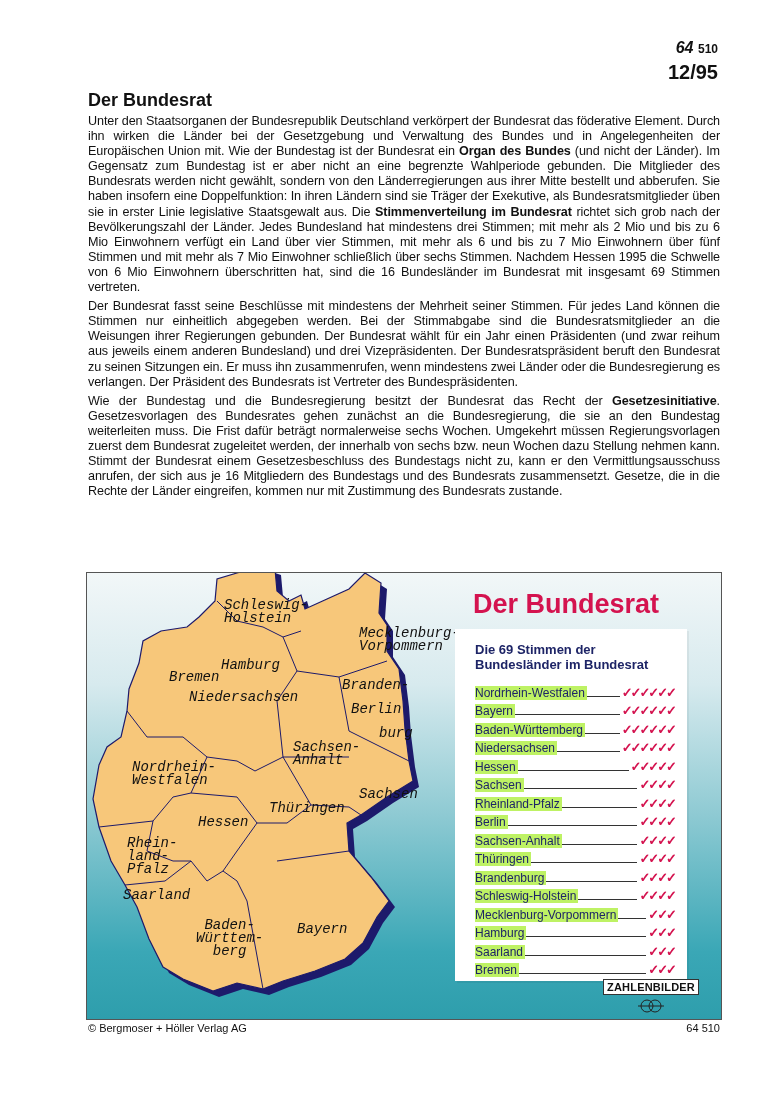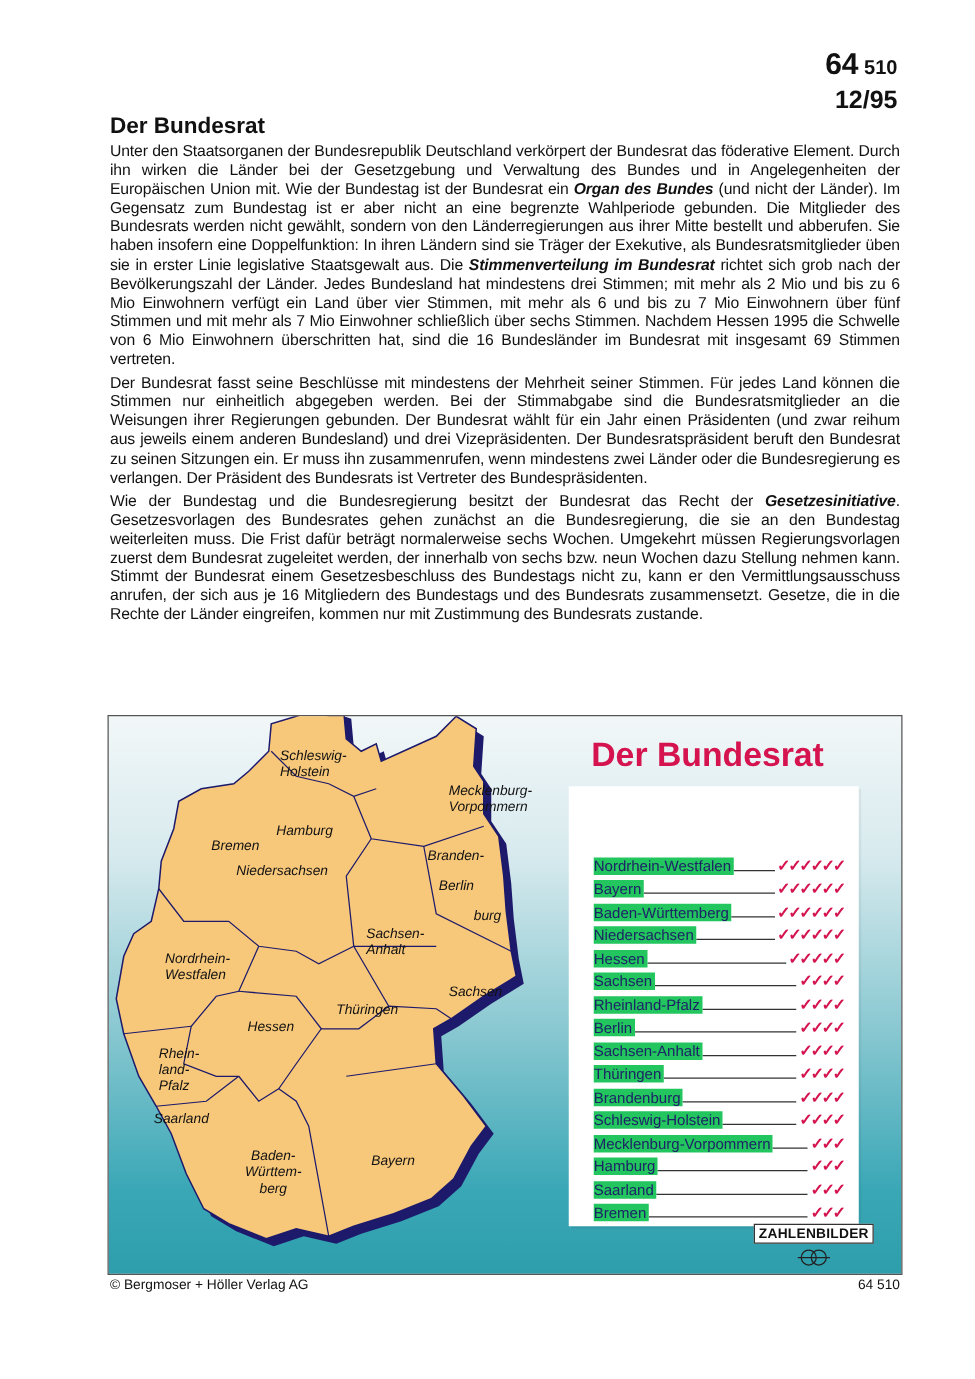--- a/index.html
+++ b/index.html
@@ -1,33 +1,33 @@
 <!DOCTYPE html>
 <html><head>
 <meta charset="utf-8">
 <style>
   html,body{margin:0;padding:0;background:#fff;}
   body{width:780px;height:1103px;position:relative;overflow:hidden;font-family:"Liberation Sans",sans-serif;color:#111;}
   .docnum{position:absolute;right:62px;top:40px;text-align:right;font-weight:bold;line-height:1;}
-  .docnum .big{font-size:24px;}
-  .docnum .small{font-size:16px;}
+  .docnum .big{font-size:16px;font-style:italic;}
+  .docnum .small{font-size:12px;}
   .docnum .date{font-size:20px;display:block;margin-top:6px;}
   .title{position:absolute;left:88px;top:90px;font-size:18px;font-weight:bold;margin:0;}
   .body{position:absolute;left:88px;top:114px;width:632px;font-size:12.6px;line-height:15.1px;text-align:justify;letter-spacing:-0.1px;}
   .body p{margin:0 0 4px 0;}
-  .body b{font-weight:bold;font-style:italic;}
+  .body b{font-weight:bold;}
   .panel{position:absolute;left:86px;top:572px;width:634px;height:446px;border:1px solid #555;background:linear-gradient(180deg,#f2f7f8 0%,#d7eaee 25%,#8cc9d2 55%,#3aa7b6 85%,#2e9eac 100%);overflow:hidden;}
   .panel svg.map{position:absolute;left:0;top:-12px;}
-  .maplabel{position:absolute;font-style:italic;font-size:11px;color:#111;line-height:13px;}
+  .maplabel{position:absolute;font-style:italic;font-size:14px;color:#111;line-height:13px;font-family:Liberation Mono, monospace;}
   .ptitle{position:absolute;left:386px;top:16px;font-size:27px;font-weight:bold;color:#d4134f;}
   .card{position:absolute;left:368px;top:56px;width:232px;height:352px;background:#fff;box-shadow:2px 2px 0 rgba(0,0,0,0.05);}
   .card h3{margin:0;position:absolute;left:20px;top:13px;font-size:13px;line-height:15px;color:#1d2466;font-weight:bold;}
   .rows{position:absolute;left:20px;top:52px;width:200px;}
   .row{height:18.5px;position:relative;font-size:12px;color:#1d2466;display:flex;align-items:flex-end;}
-  .row .name{white-space:nowrap;background:#22c55e;padding-right:2px;position:relative;z-index:1;}
+  .row .name{white-space:nowrap;background:#bef264;padding-right:2px;position:relative;z-index:1;}
   .row .line{flex:1;border-bottom:1px solid #333;margin-bottom:3px;}
   .row .ticks{color:#d4134f;font-weight:bold;font-size:13px;letter-spacing:-2px;padding-left:2px;}
   .brand{position:absolute;right:22px;bottom:6px;display:flex;align-items:center;gap:4px;flex-direction:column;}
   .brand .box{background:#fff;border:1px solid #333;font-size:11px;padding:1px 3px;font-weight:bold;letter-spacing:0.2px;}
   .brand .logo{width:26px;height:14px;}
   .footer-left{position:absolute;left:88px;top:1022px;font-size:11px;}
   .footer-right{position:absolute;right:60px;top:1022px;font-size:11px;}
 </style>
 </head>
 <body>
@@ -89,20 +89,24 @@
       <div class="maplabel" style="left: 111px; top: 243px;">Hessen</div>
       <div class="maplabel" style="left: 40px; top: 264px;">Rhein-<br>land-<br>Pfalz</div>
       <div class="maplabel" style="left: 36px; top: 316px;">Saarland</div>
       <div class="maplabel" style="left: 109px; top: 346px; text-align: center;">Baden-<br>Württem-<br>berg</div>
       <div class="maplabel" style="left: 210px; top: 350px;">Bayern</div>
     </div>
 
   <div class="ptitle">Der Bundesrat</div>
 
   <div class="card">
+    <h3>
+      <span>Die 69 Stimmen der</span><br>
+      <span>Bundesländer im Bundesrat</span>
+    </h3>
     <div class="rows" id="votes-rows">
         <div class="row">
           <span class="name">Nordrhein-Westfalen</span>
           <span class="line"></span>
           <span class="ticks" title="6">✓✓✓✓✓✓</span>
         </div>
         <div class="row">
           <span class="name">Bayern</span>
           <span class="line"></span>
           <span class="ticks" title="6">✓✓✓✓✓✓</span>

